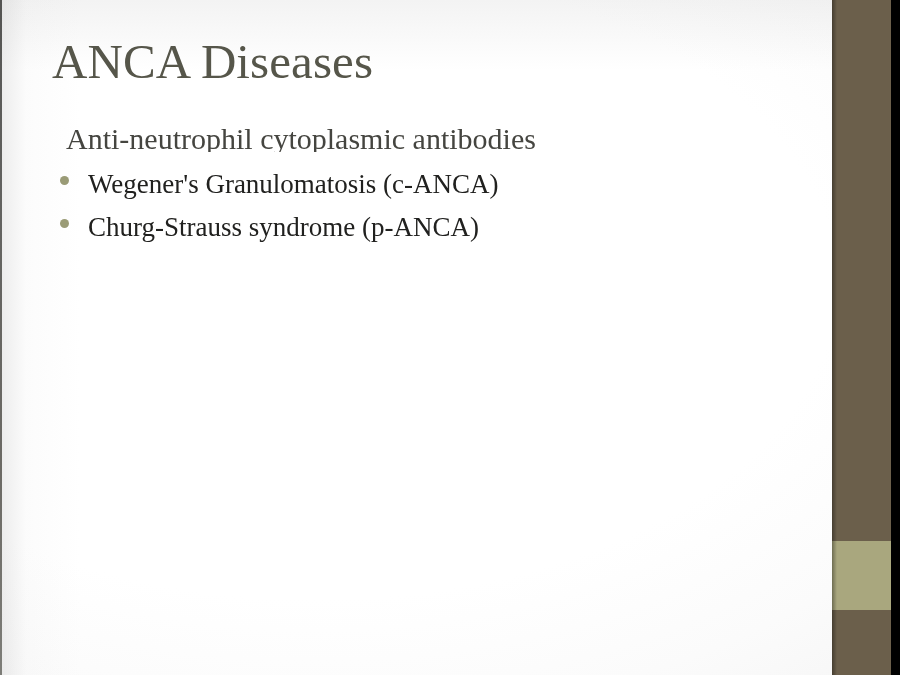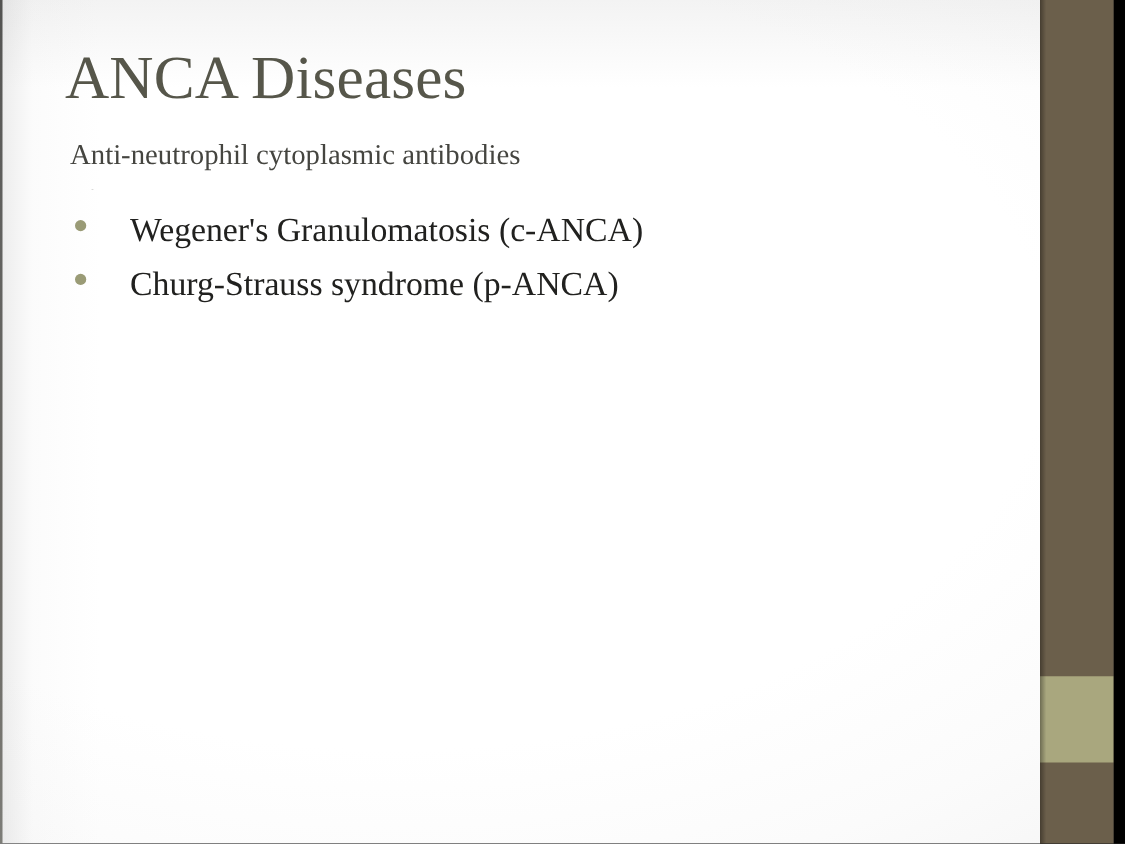--- a/index.html
+++ b/index.html
@@ -6,21 +6,21 @@
     margin: 0;
     padding: 0;
     background: #000000;
   }
 
   #slide-root {
     position: relative;
     width: 900px;
     height: 675px;
     overflow: hidden;
-    background: #404040;
+    background: #1d4ed8;
     font-family: "Liberation Serif", "DejaVu Serif", serif;
   }
 
   
   #slide-canvas {
     position: absolute;
     left: 0;
     top: 0;
     width: 832px;
     height: 675px;
@@ -74,23 +74,23 @@
   #subtitle-block {
     position: absolute;
     left: 52px;
     top: 104px;
     width: 700px;
     height: 48px;
     overflow: hidden;
   }
 
   .subtitle-line {
-    margin: 4px;
-    font-family: "Liberation Serif", "DejaVu Serif", serif;
-    font-size: 23px;
+    margin: 14px;
+    font-family: "Liberation Serif", "DejaVu Serif", serif;
+    font-size: 30px;
     font-weight: 400;
     line-height: 1.42;
     color: #454540;
     white-space: nowrap;
   }
 
   #subtitle-line-2 {
     color: #4a4a45;
   }
 
@@ -122,21 +122,20 @@
   }
 
   .bullet-text {
     flex: 1 1 auto;
     font-family: "Liberation Serif", "DejaVu Serif", serif;
     font-size: 27px;
     font-weight: 400;
     line-height: 43px;
     color: #21211f;
     white-space: nowrap;
-    margin-left: 16px;
   }
 
   
   #sidebar {
     position: absolute;
     left: 832px;
     top: 0;
     width: 59px;
     height: 675px;
     background: #6b5f4b;

